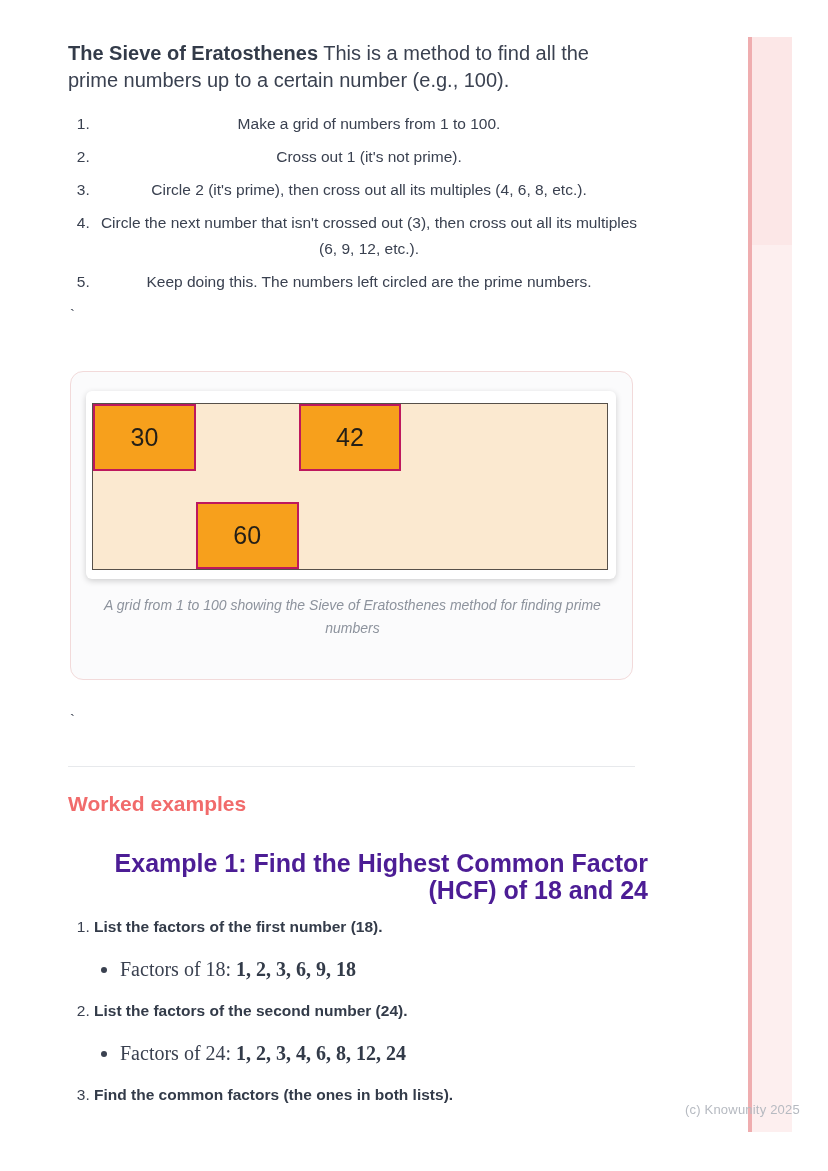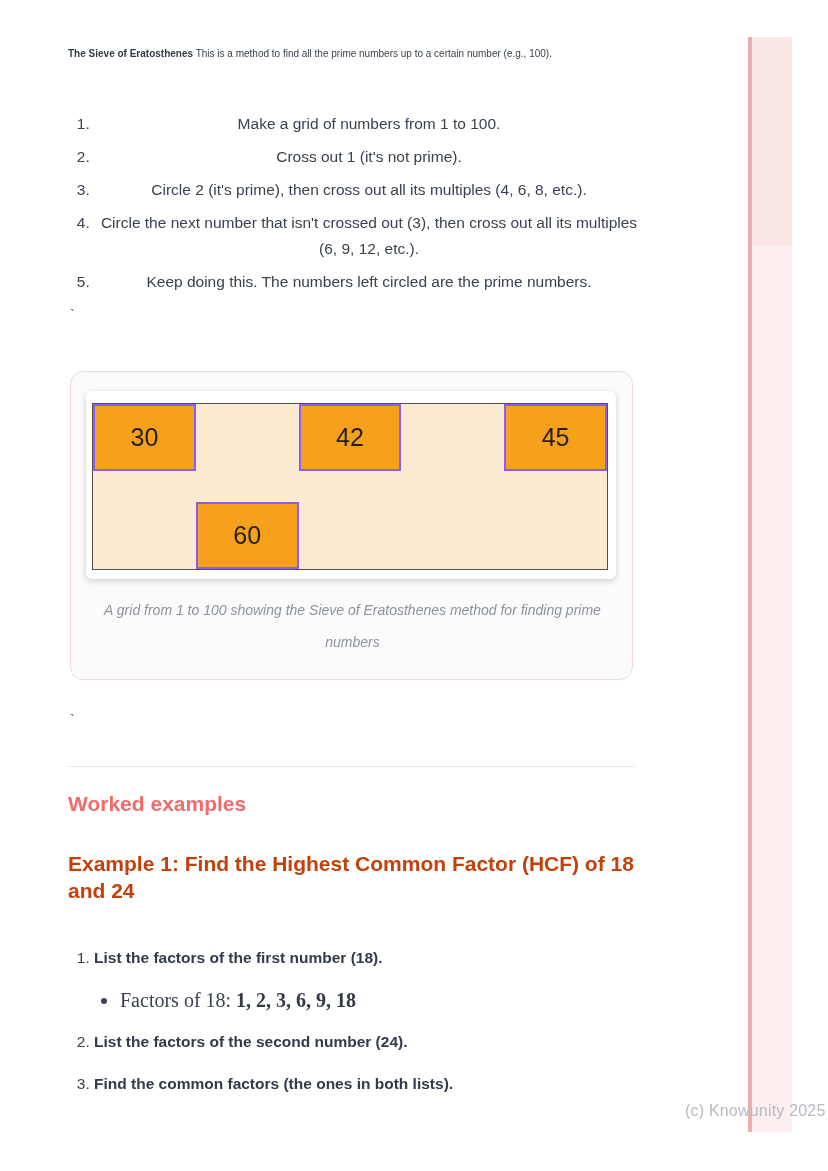--- a/index.html
+++ b/index.html
@@ -12,21 +12,21 @@
     overflow:hidden;
   }
 
   
   .stripe { position:absolute; left:748px; top:37px; width:44px; height:1095px; z-index:1; }
   .stripe .edge { position:absolute; left:0; top:0; width:4px; height:100%; background:#efadaf; }
   .stripe .seg-top { position:absolute; left:4px; top:0; width:40px; height:208px; background:#fce7e7; }
   .stripe .seg-bottom { position:absolute; left:4px; top:208px; width:40px; height:887px; background:#fdefef; }
 
   
-  .lead { position:absolute; left:68px; top:40px; width:576px; font-size:10px; line-height:27px; }
+  .lead { position:absolute; left:68px; top:40px; width:576px; font-size:20px; line-height:27px; }
   .lead b { font-weight:700; color:#333b49; }
 
   ol.steps { position:absolute; left:68px; top:111px; width:576px; padding-left:26px; list-style:decimal;text-align:center; }
   ol.steps li { font-size:15.5px; line-height:26px; margin-bottom:7px; }
 
   .tick { position:absolute; left:70px; font-size:15px; color:#3a4150; }
   .tick1 { top:306px; }
   .tick2 { top:711px; }
 
   
@@ -44,49 +44,49 @@
     display:grid;
     grid-template-columns:repeat(5, 1fr);
     grid-template-rows:67px 31px 67px;
     background:#fbe9d0;
     border:1px solid #565049;
   }
   .sieve-grid .cell {
     display:flex; align-items:center; justify-content:center;
     font-size:25px; font-weight:500; color:#241f17;
   }
-  .sieve-grid .orange { background:#f7a01c; border:2px solid #8b5cf6; }
+  .sieve-grid .orange { background:#f7a01c; border:2px solid #be185d; }
   .sieve-grid .mid { grid-column:1 / -1; }
   .figure-caption {
     position:absolute; left:28px; top:222px; width:507px;
-    text-align:center; font-style:italic; font-size:14px; line-height:32px;
+    text-align:center; font-style:italic; font-size:14px; line-height:23px;
     color:#8d939d;
   }
 
   .rule { position:absolute; left:68px; top:766px; width:567px; border-top:1px solid #e7e9ec; }
 
   
   .h2-red {
     position:absolute; left:68px; top:792px; width:576px;
     font-size:21px; font-weight:700; color:#f16b6b;
   }
   .h3-red {
     position:absolute; left:68px; top:850px; width:580px;
-    font-size:21px; line-height:27px; font-weight:700; color:#c2410c;
+    font-size:25px; line-height:27px; font-weight:700; color:#4c1d95;text-align:right;
   }
-  ol.example { position:absolute; left:68px; top:945px; width:580px; padding-left:26px; list-style:decimal; }
+  ol.example { position:absolute; left:68px; top:914px; width:580px; padding-left:26px; list-style:decimal; }
   ol.example > li { font-size:15.5px; line-height:26px; margin-bottom:16px; font-weight:400; }
   ol.example > li > .step-label { font-weight:700; color:#333b49; }
   ul.sub { margin:16px 0 0 0; padding-left:26px; list-style:disc; }
   ul.sub li { font-size:20px; line-height:26px; font-weight:400;font-family:Liberation Serif, serif; }
   ul.sub li b { font-weight:700; color:#333b49; }
 
   .watermark {
     position:absolute; left:685px; top:1102px; z-index:3;
-    font-size:16px; letter-spacing:0.2px; color:#b6bac1;
+    font-size:13px; letter-spacing:0.2px; color:#b6bac1;
   }
 </style>
 </head>
 <body>
 
 <div class="stripe">
   <div class="edge"></div>
   <div class="seg-top"></div>
   <div class="seg-bottom"></div>
 </div>
@@ -103,21 +103,20 @@
 
 <span class="tick tick1">`</span>
 
 <div class="figure-card">
   <div class="figure-image">
     <div class="sieve-grid">
       <div class="cell orange">30</div>
       <div class="cell"></div>
       <div class="cell orange">42</div>
       <div class="cell"></div>
-      <div class="cell orange">45</div>
       <div class="cell mid"></div>
       <div class="cell"></div>
       <div class="cell orange">60</div>
       <div class="cell"></div>
     </div>
   </div>
   <div class="figure-caption">A grid from 1 to 100 showing the Sieve of Eratosthenes method for finding prime numbers</div>
 </div>
 
 <span class="tick tick2">`</span>
@@ -129,19 +128,22 @@
 
 <ol class="example">
   <li>
     <span class="step-label">List the factors of the first number (18).</span>
     <ul class="sub">
       <li><span>Factors of 18: </span><b>1, 2, 3, 6, 9, 18</b></li>
     </ul>
   </li>
   <li>
     <span class="step-label">List the factors of the second number (24).</span>
+    <ul class="sub">
+      <li><span>Factors of 24: </span><b>1, 2, 3, 4, 6, 8, 12, 24</b></li>
+    </ul>
   </li>
   <li>
     <span class="step-label">Find the common factors (the ones in both lists).</span>
   </li>
 </ol>
 
 <div class="watermark">(c) Knowunity 2025</div>
 
 </body></html>

